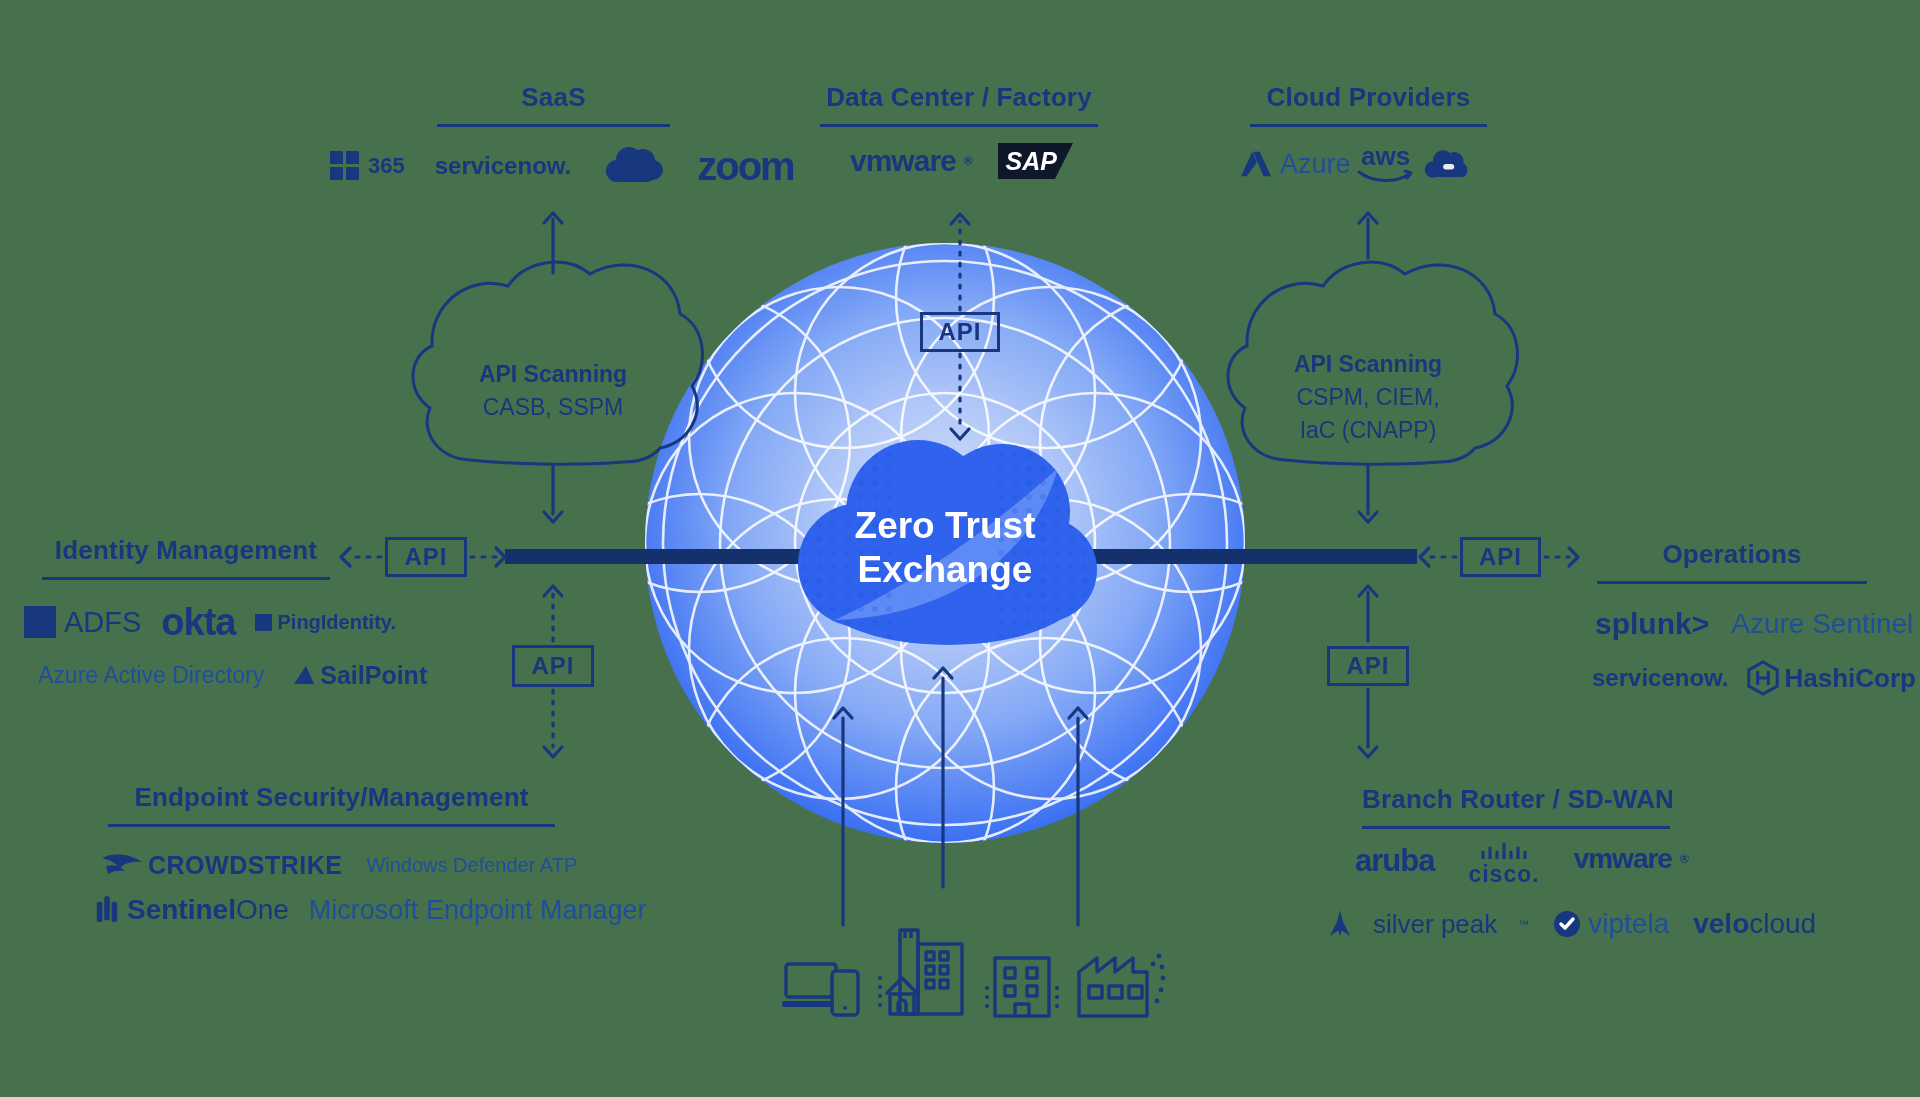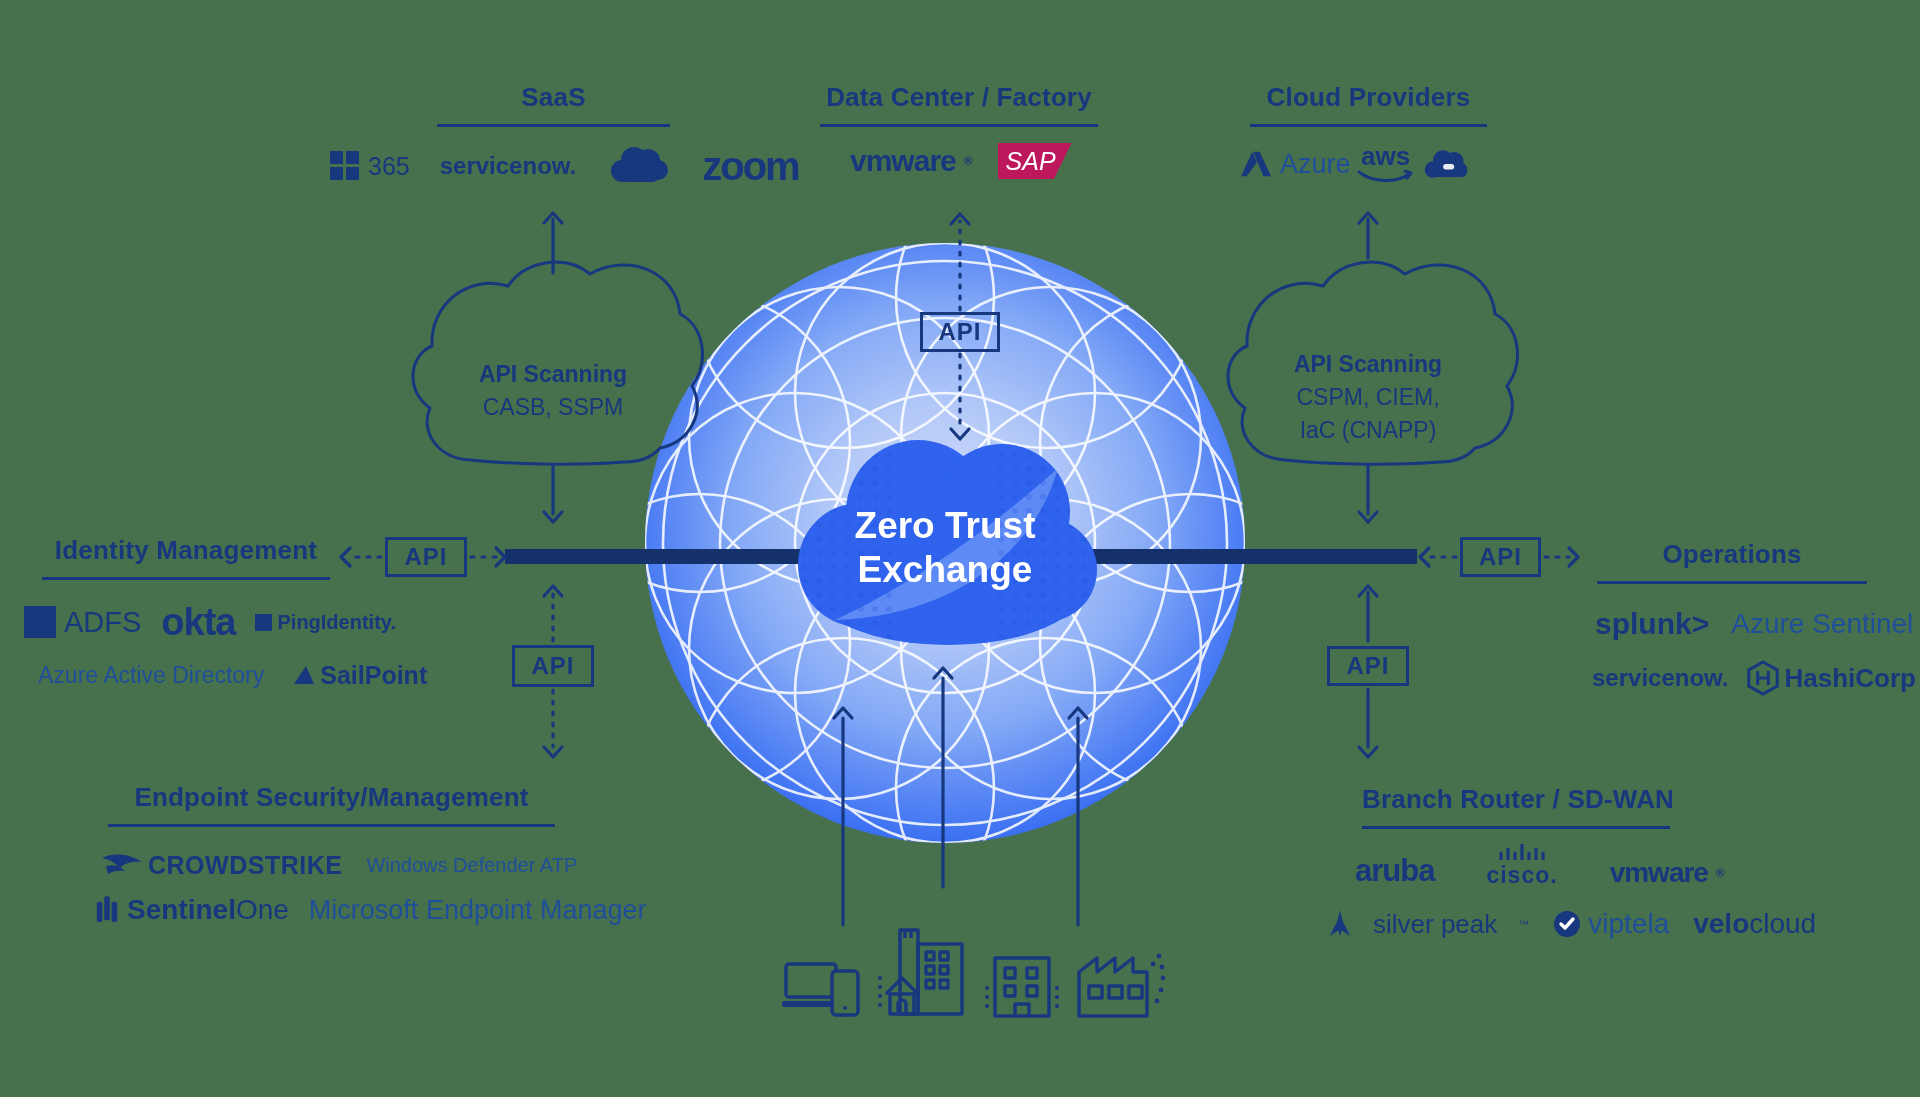--- a/index.html
+++ b/index.html
@@ -14,21 +14,21 @@
   .lg{display:flex;align-items:center;gap:8px;color:#17377E;}
   .col{display:flex;flex-direction:column;align-items:center;gap:2px;}
   .w7{font-weight:700;}
   .lt{color:#1F4E9B;font-weight:400;}
   .api-box{position:absolute;border:3px solid #17377E;display:flex;align-items:center;justify-content:center;
            font-weight:700;font-size:24px;letter-spacing:1px;color:#17377E;box-sizing:border-box;background:transparent;}
   .cloud-text{position:absolute;text-align:center;line-height:33px;font-size:23px;color:#17377E;}
   .cloud-text .b{font-weight:700;}
   .center-text{position:absolute;text-align:center;font-size:37px;line-height:44px;font-weight:700;color:#FFFFFF;}
   .sq{background:#17377E;display:inline-block;}
-  .sap{background:#be185d;color:#fff;font-weight:400;font-style:italic;font-size:25px;
+  .sap{background:#0f172a;color:#fff;font-weight:700;font-style:italic;font-size:25px;
        padding:3px 16px 3px 8px;clip-path:polygon(0 0,100% 0,76% 100%,0 100%);line-height:30px;}
   .sup{font-size:12px;vertical-align:super;}
   .tm{font-size:11px;vertical-align:super;}
 </style>
 </head>
 <body>
 
 <div id="stage">
 
   <svg class="layer" width="1920" height="1097" viewBox="0 0 1920 1097">
@@ -192,21 +192,21 @@
   <div class="row" style="left:330px;top:140px;height:52px;gap:30px;">
     <div class="lg">
       <svg width="30" height="30" viewBox="0 0 30 30">
         <g fill="#17377E">
             <rect x="0" y="0" width="13" height="13"></rect>
             <rect x="16" y="0" width="13" height="13"></rect>
         <rect x="0" y="16" width="13" height="13"></rect>
             <rect x="16" y="16" width="13" height="13"></rect>
           </g>
       </svg>
-      <span style="font-size:25px;font-weight:400;text-align:right;">365</span>
+      <span style="font-size:22px;font-weight:700;text-align:right;">365</span>
     </div>
     <div class="lg w7" style="font-size:24px;">servicenow.</div>
     <div class="lg">
       <svg width="66" height="44" viewBox="0 0 66 44">
         <g fill="#17377E">
             <circle cx="16" cy="27" r="11"></circle>
             <circle cx="28" cy="16" r="13"></circle>
         <circle cx="42" cy="17" r="12"></circle>
             <circle cx="52" cy="26" r="10"></circle>
             <rect x="14" y="21" width="40" height="17" rx="8"></rect>
@@ -312,21 +312,21 @@
             <rect x="2" y="8" width="6" height="22" rx="2"></rect>
             <rect x="10" y="2" width="6" height="26" rx="2"></rect>
         <rect x="18" y="8" width="6" height="22" rx="2"></rect>
           </g>
       </svg>
       <span style="font-size:28px;"><span style="font-weight:700;">Sentinel</span><span style="font-weight:400;">One</span></span>
     </div>
     <div class="lg lt" style="font-size:27px;">Microsoft Endpoint Manager</div>
   </div>
 
-  <div class="row" style="left:1355px;top:843px;height:46px;gap:52px;align-items:flex-end;">
+  <div class="row" style="left:1355px;top:843px;height:46px;gap:34px;align-items:flex-start;">
     <div class="lg w7" style="font-size:31px;letter-spacing:-1px;">aruba</div>
     <div class="col">
       <svg width="50" height="16" viewBox="0 0 50 16">
         <g stroke="#17377E" stroke-width="3.2" stroke-linecap="round">
           <line x1="4" y1="9" x2="4" y2="15"></line>
             <line x1="11" y1="5" x2="11" y2="15"></line>
           <line x1="18" y1="9" x2="18" y2="15"></line>
             <line x1="25" y1="1" x2="25" y2="15"></line>
           <line x1="32" y1="9" x2="32" y2="15"></line>
             <line x1="39" y1="5" x2="39" y2="15"></line>

